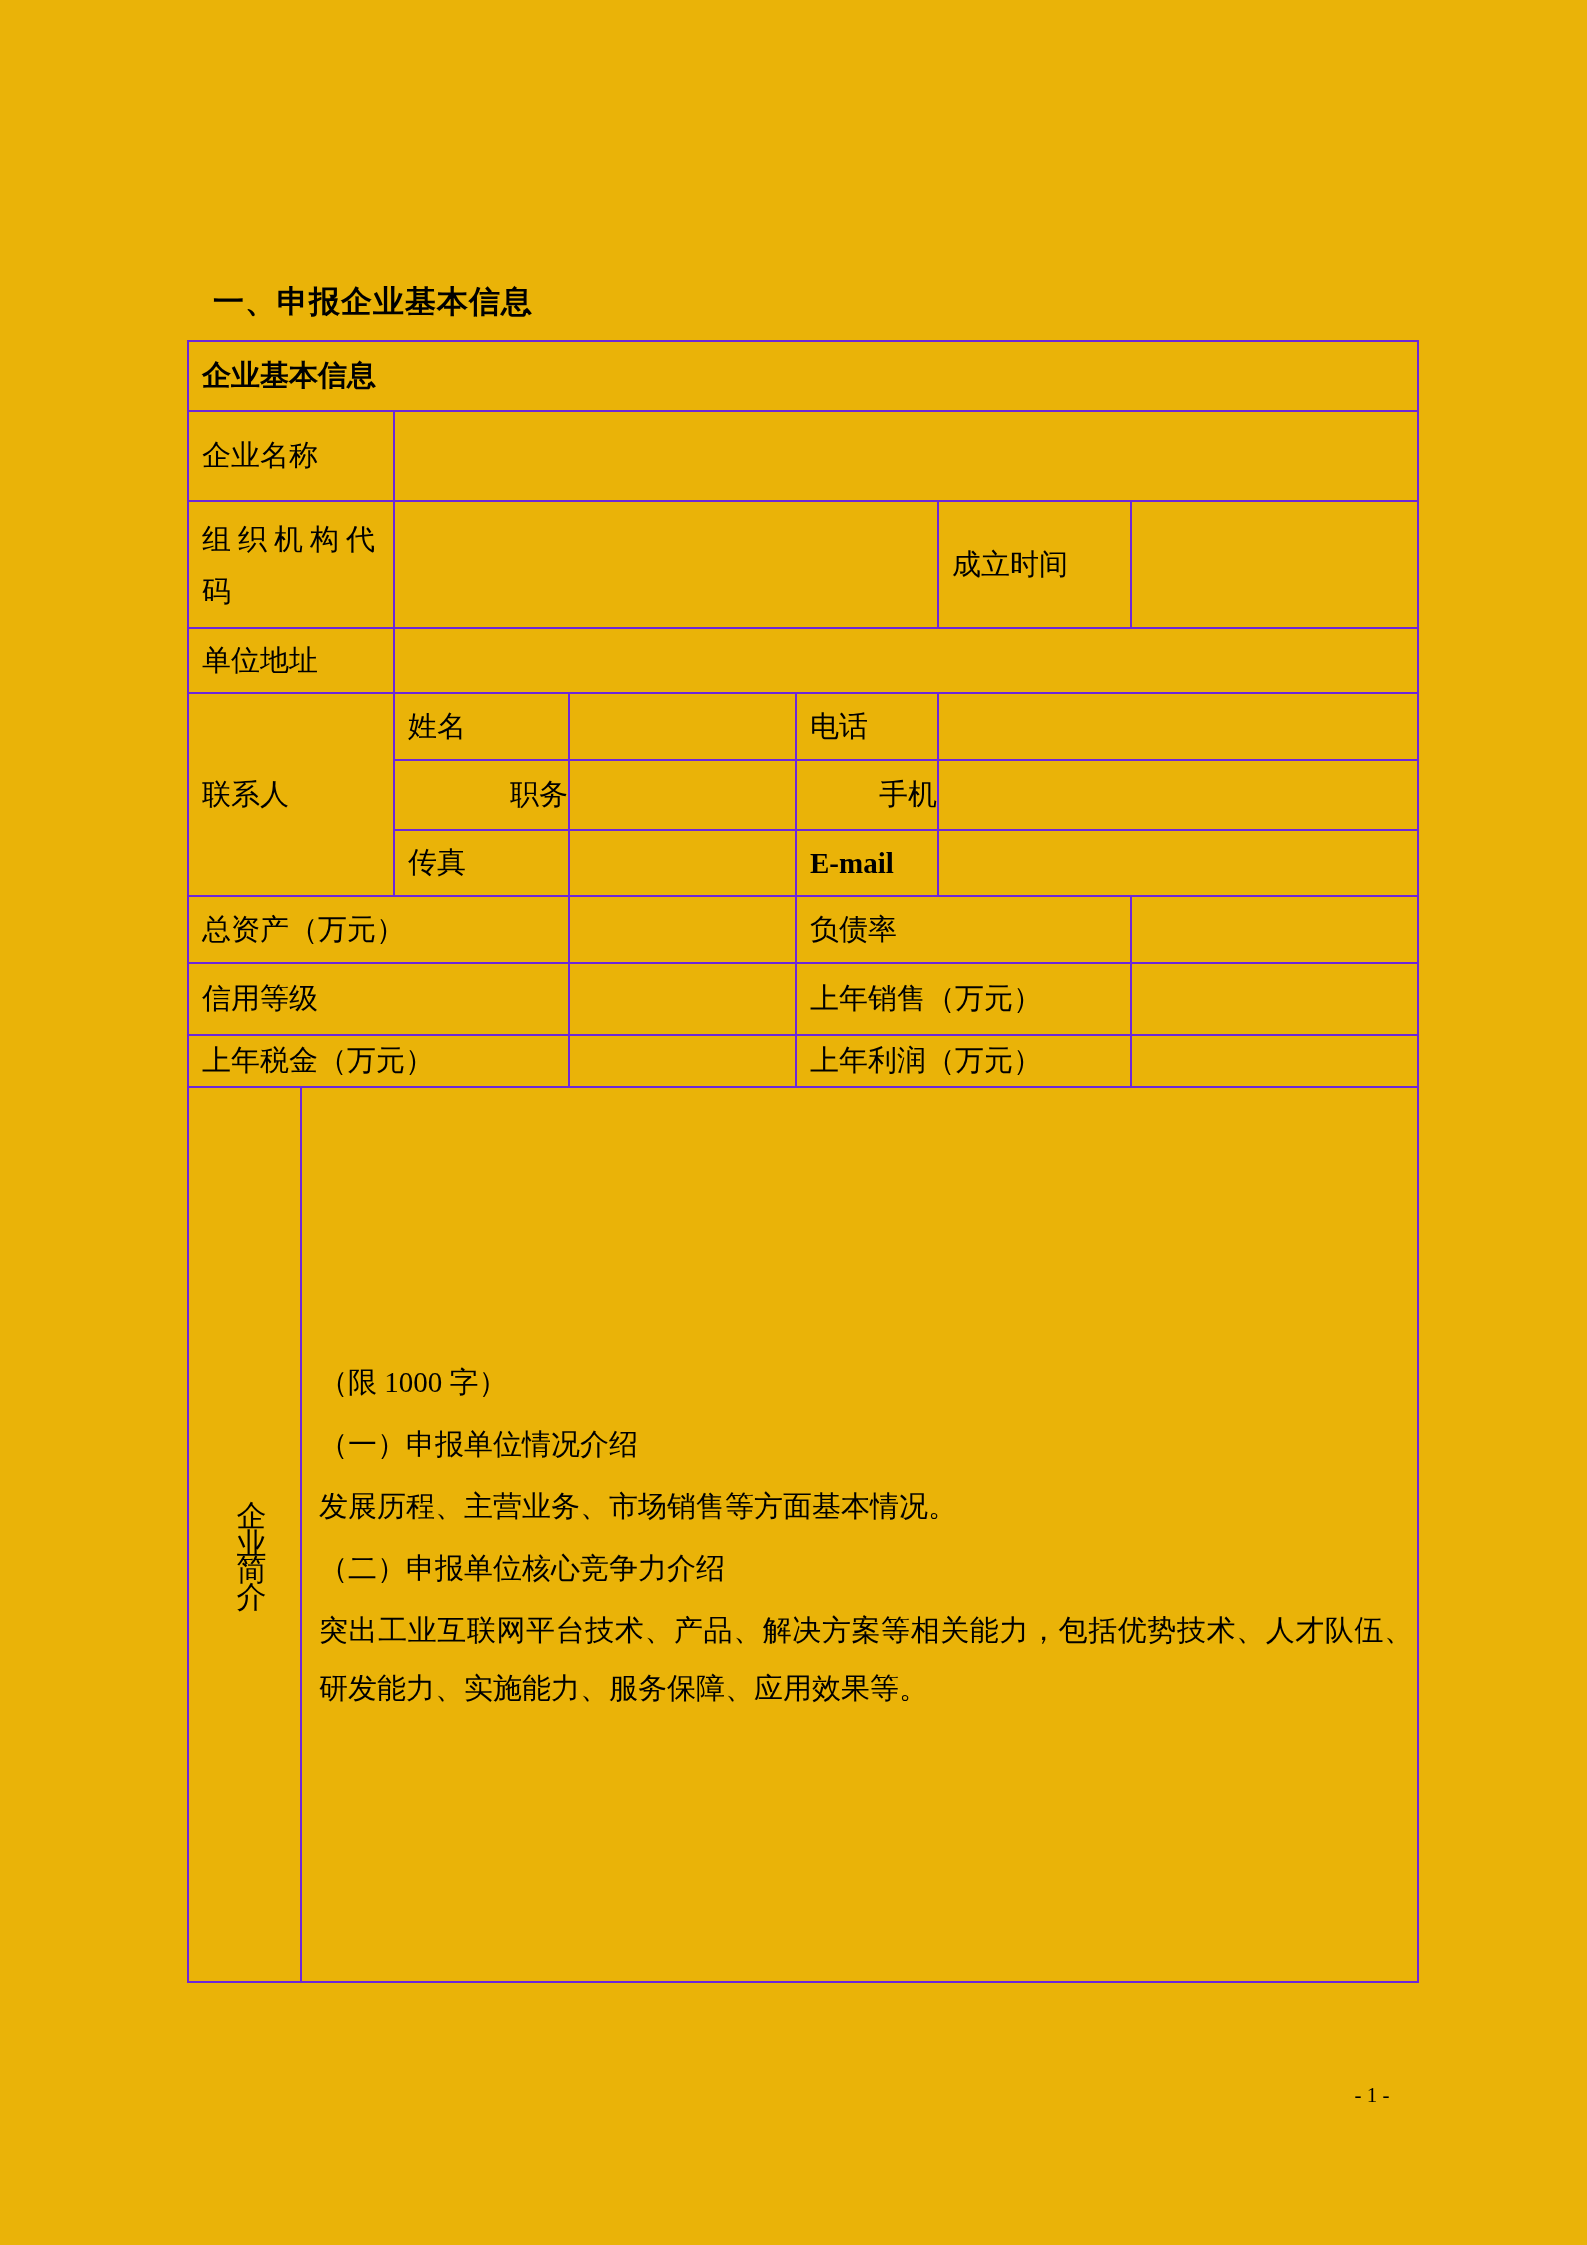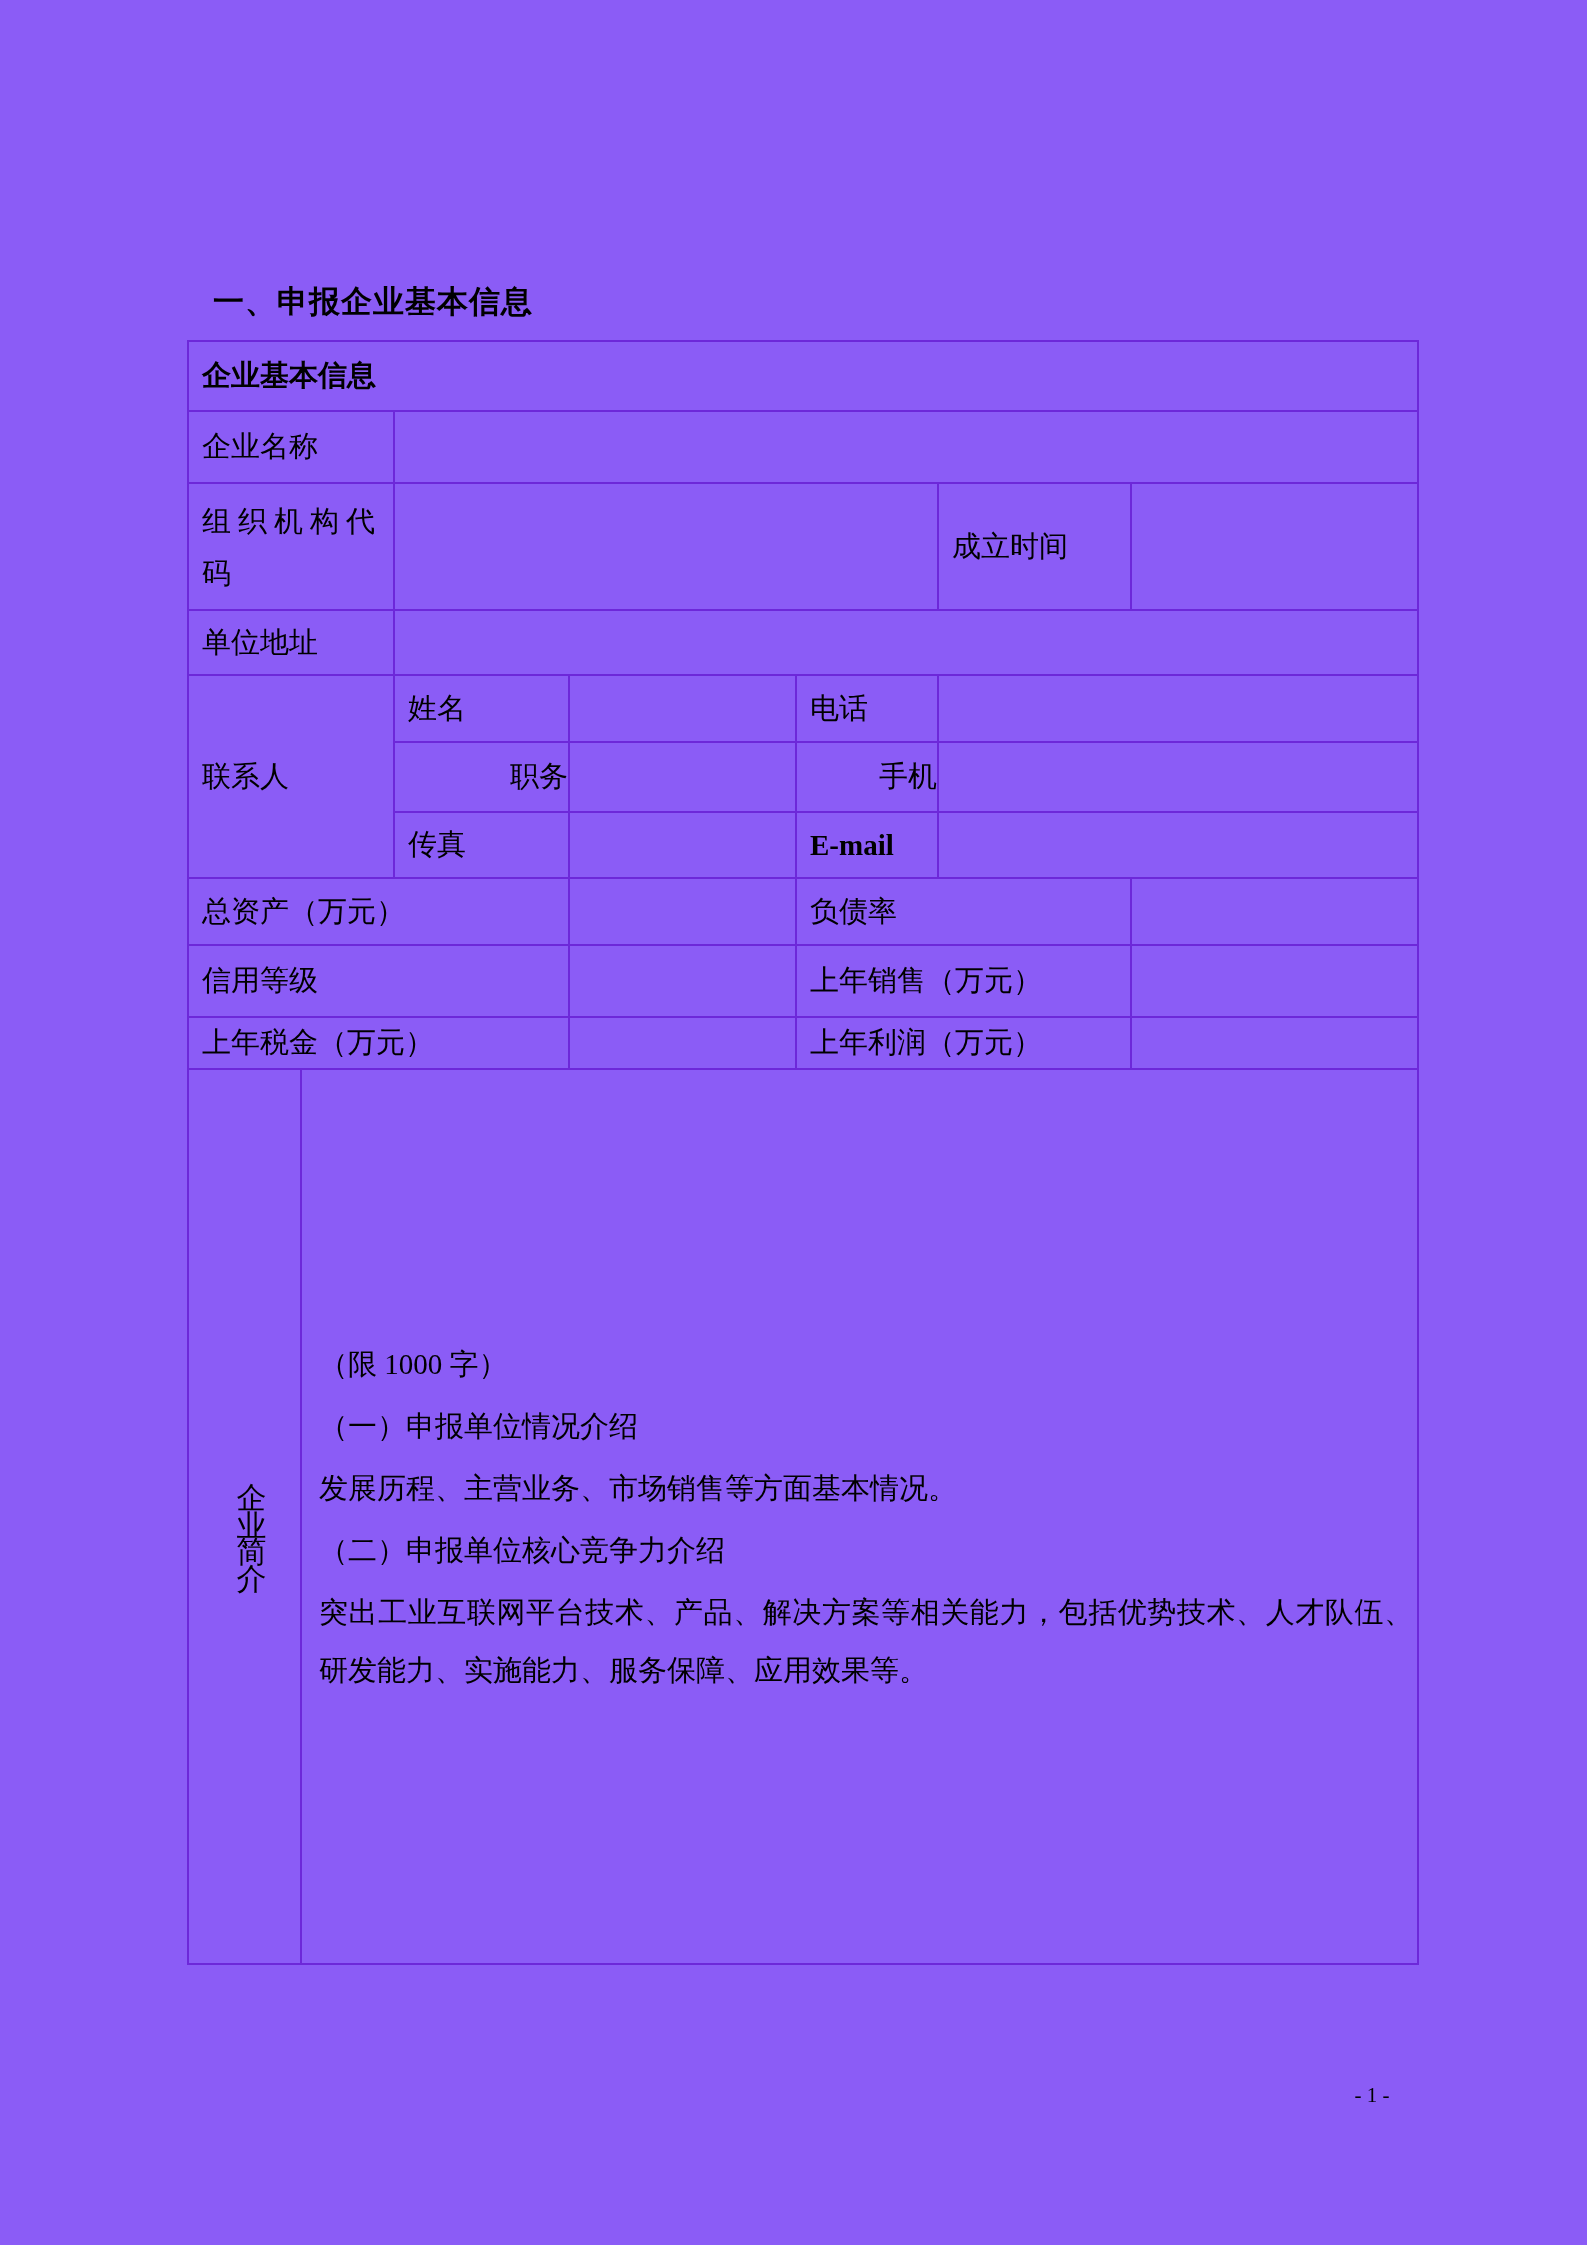--- a/index.html
+++ b/index.html
@@ -4,21 +4,21 @@
 <style>
   html, body {
     margin: 0;
     padding: 0;
     background: #ffffff;
   }
   .page {
     position: relative;
     width: 1587px;
     height: 2245px;
-    background: #8b5cf6;
+    background: #eab308;
     font-family: "Liberation Serif", "DejaVu Serif", serif;
     color: #000000;
     overflow: hidden;
   }
   .section-title {
     position: absolute;
     left: 213px;
     top: 281px;
     font-size: 31px;
     font-weight: bold;
@@ -39,21 +39,21 @@
     vertical-align: middle;
     padding: 0 0 0 13px;
     overflow: hidden;
   }
   td.hdr {
     font-weight: bold;
     font-size: 30px;
   }
   td.blank { padding: 0; }
   .r1  { height: 70px; }
-  .r2  { height: 72px; }
+  .r2  { height: 90px; }
   .r3  { height: 127px; }
   .r4  { height: 65px; }
   .r5  { height: 67px; }
   .r6  { height: 70px; text-align: right; }
   .r7  { height: 66px; }
   .r8  { height: 67px; }
   .r9  { height: 72px; border-radius: 20px; }
   .r10 { height: 52px; }
   .r11 { height: 895px; }
   .orgcode-line1 { letter-spacing: 7px; line-height: 52px; }

